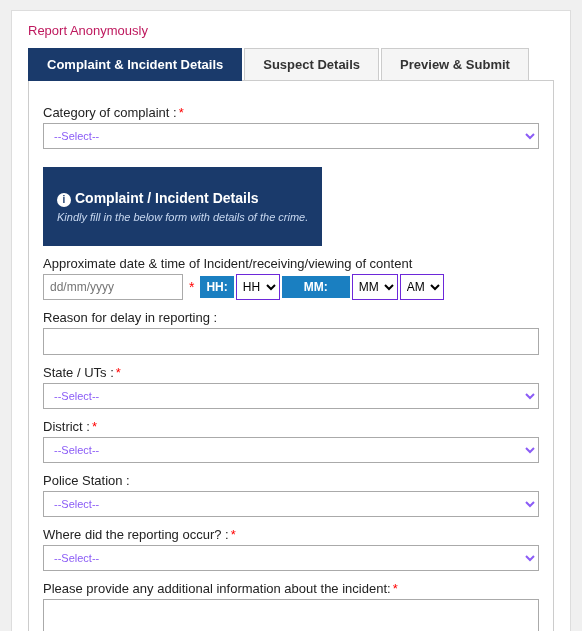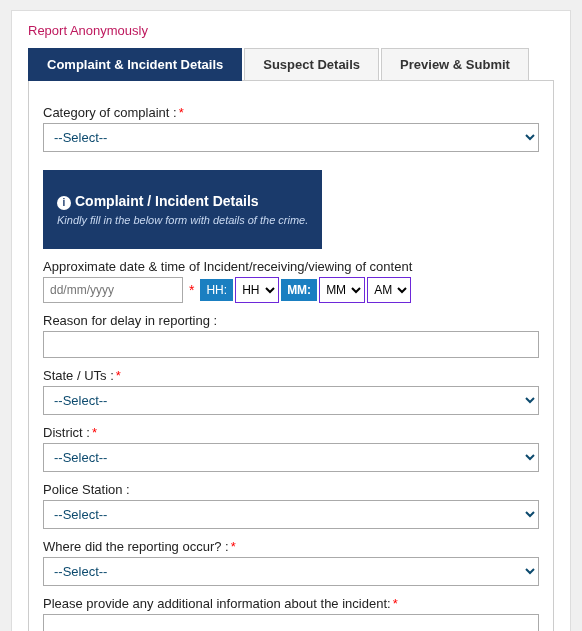--- a/index.html
+++ b/index.html
@@ -61,22 +61,22 @@
     }
     .required {
       color: red;
       margin-left: 2px;
     }
     .form-select {
       width: 100%;
       padding: 5px 6px;
       border: 1px solid #aaa;
       background: #fff;
-      font-size: 13px;
-      color: #0c4a6e;
+      font-size: 11px;
+      color: #8b5cf6;
       appearance: auto;
     }
     .info-box {
       background: #1a3a6b;
       color: #fff;
       padding: 23px 14px;
       display: inline-block;
       min-width: 220px;
       margin: 8px 0 10px;
     }
@@ -123,33 +123,33 @@
     .time-group {
       display: flex;
       align-items: center;
       gap: 2px;
     }
     .time-label-hh {
       background: #1a7fc1;
       color: #fff;
       padding: 4px 6px;
       font-size: 12px;
-      font-weight: normal;
+      font-weight: bold;
       border: none;
     }
     .time-select {
       border: 1px solid #6d28d9;
       padding: 4px 2px;
       font-size: 12px;
       background: #fff;
     }
     .time-label-mm {
       background: #1a7fc1;
       color: #fff;
-      padding: 4px 6px;
+      padding: 4px 22px;
       font-size: 12px;
       font-weight: bold;
       border: none;
     }
     .form-input {
       width: 100%;
       padding: 5px 6px;
       border: 1px solid #aaa;
       font-size: 13px;
       color: #222;

